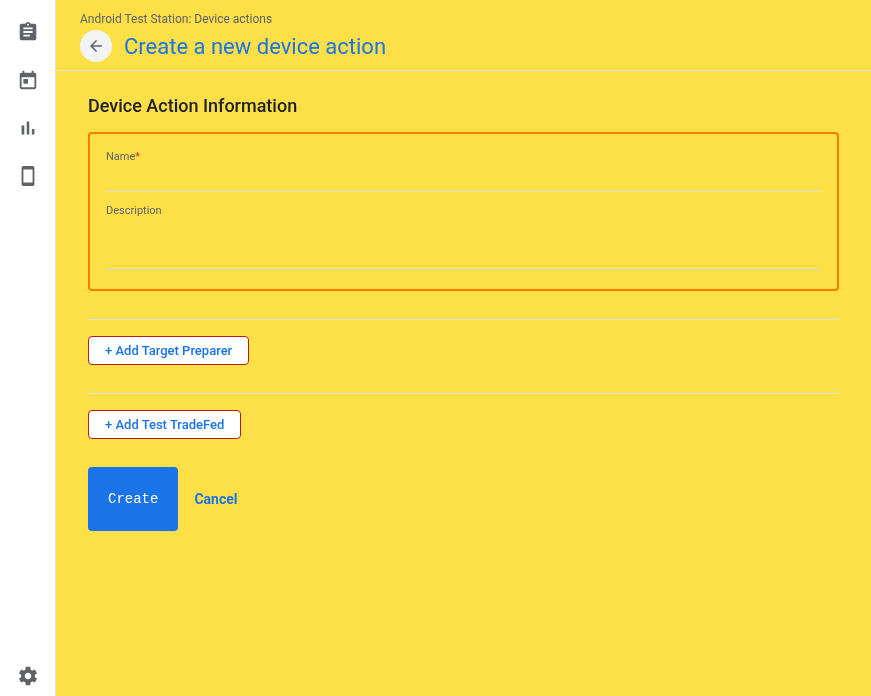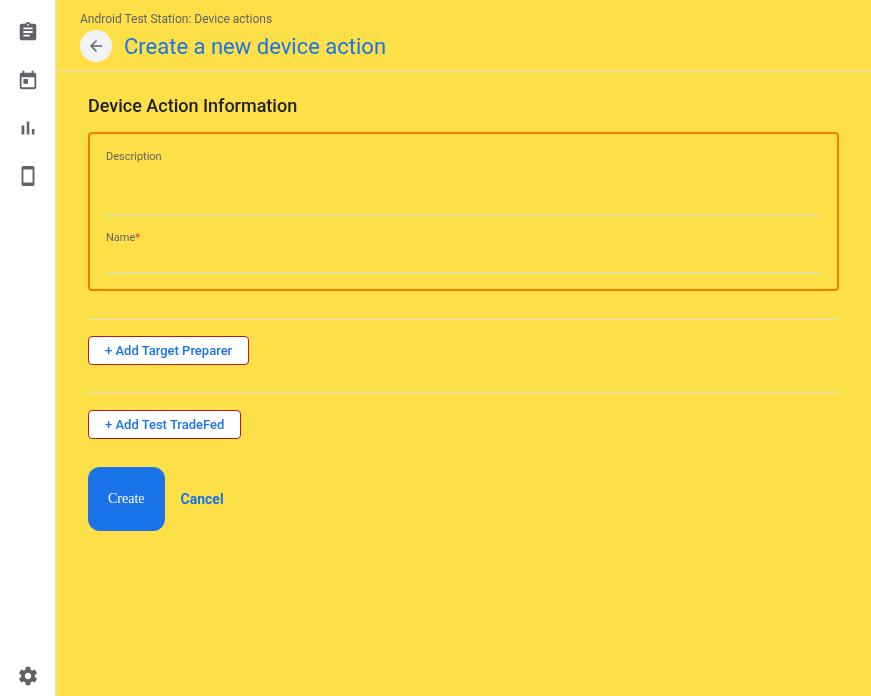--- a/index.html
+++ b/index.html
@@ -157,23 +157,23 @@
       font-weight: 500;
     }
 
     
     .btn-primary {
       background: #1a73e8;
       color: #fff;
       border: none;
       padding: 24px 20px;
       font-size: 14px;
-      border-radius: 12px;
-      cursor: pointer;
-      font-family: Liberation Serif, serif;
+      border-radius: 4px;
+      cursor: pointer;
+      font-family: Liberation Mono, monospace;
       font-weight: 500;
     }
 
     
     .btn-text {
       background: none;
       border: none;
       color: #1a73e8;
       font-size: 14px;
       cursor: pointer;
@@ -236,30 +236,30 @@
   </div>
 
   <div class="content">
 
     <div class="section">
       <h2 class="section-title">Device Action Information</h2>
 
       <div class="form-fields-box">
 
         <div class="form-field">
-          <label class="field-label">Description</label>
-          <textarea class="textarea-input" style=""></textarea>
-        </div>
-
-        <div class="form-field">
           <label class="field-label">
             <span>Name</span><span class="required">*</span>
           </label>
           <input type="text" class="text-input" style="">
         </div>
+
+        <div class="form-field">
+          <label class="field-label">Description</label>
+          <textarea class="textarea-input" style=""></textarea>
+        </div>
       </div>
     </div>
 
     <hr class="divider">
 
     <div class="section">
       <button class="btn-outline">+ Add Target Preparer</button>
     </div>
 
     <hr class="divider">

